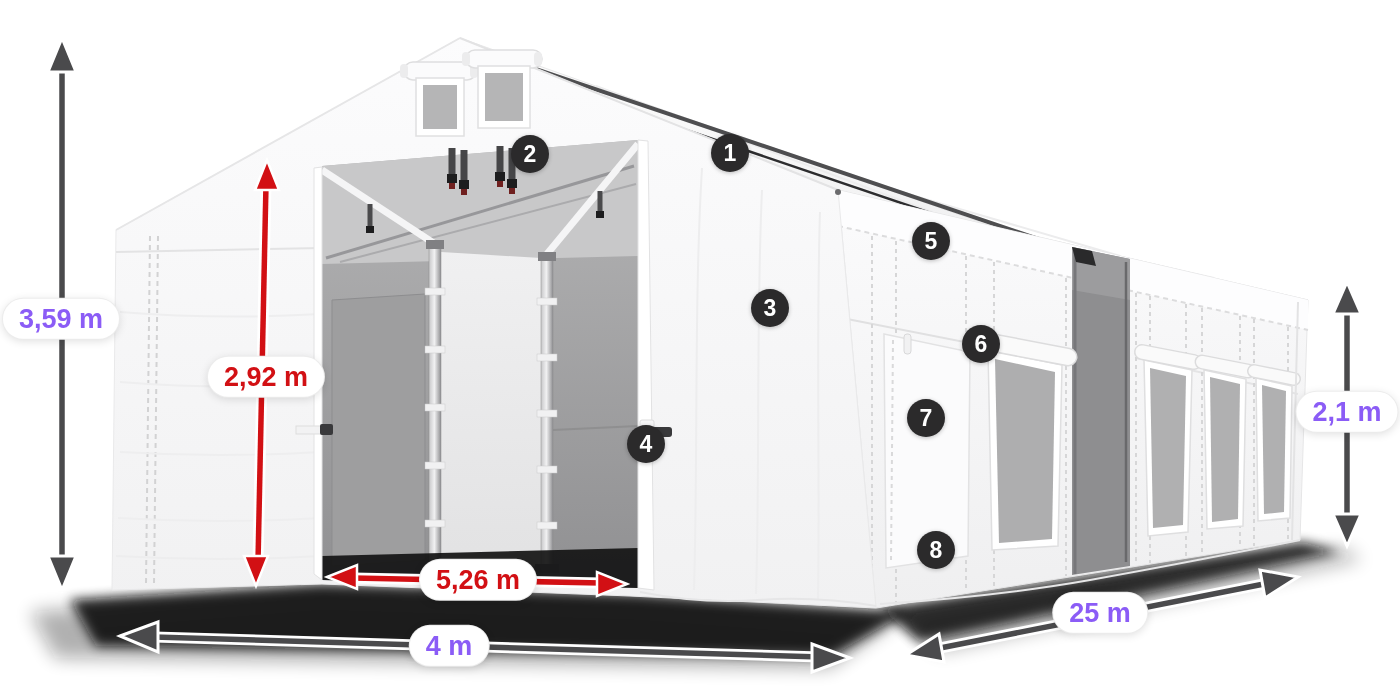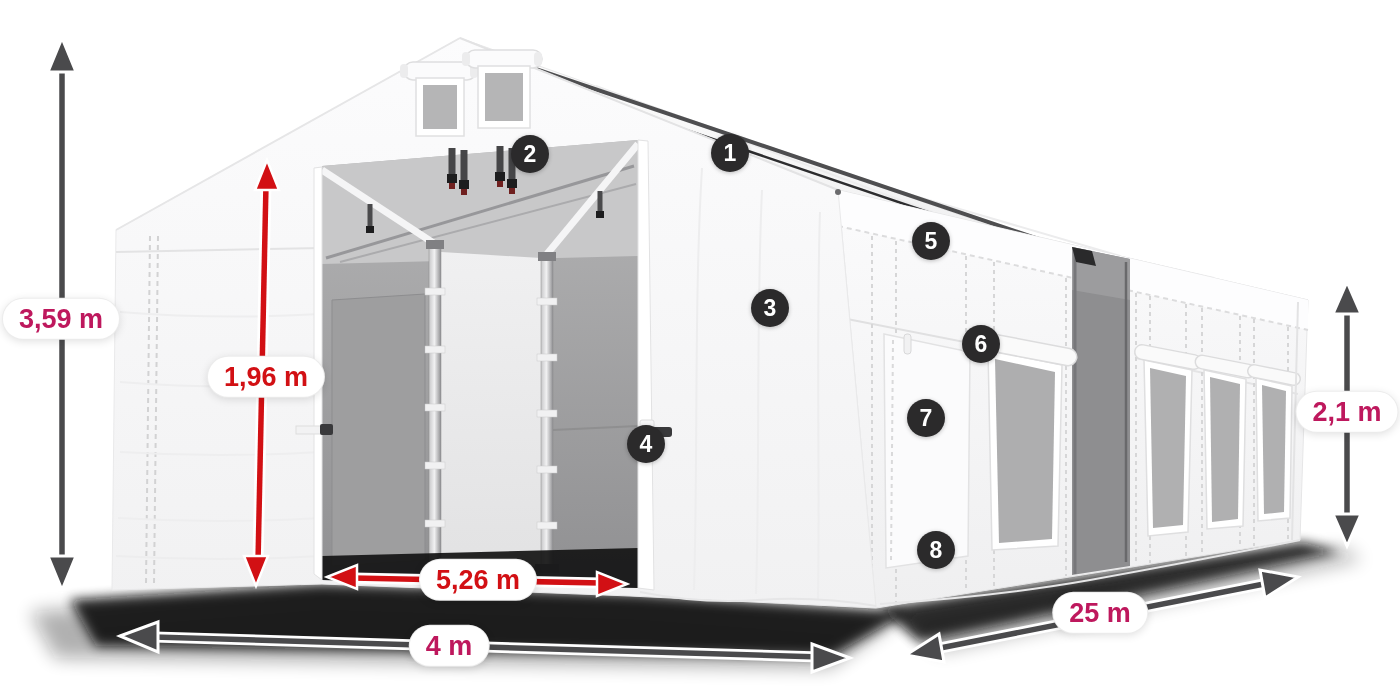--- a/index.html
+++ b/index.html
@@ -1,21 +1,21 @@
 <!DOCTYPE html>
 <html><head>
 <meta charset="utf-8">
 <style>
   html,body{margin:0;padding:0;background:#ffffff;}
   .stage{position:relative;width:1400px;height:700px;background:#ffffff;overflow:hidden;
          font-family:"Liberation Sans",sans-serif;}
   .stage svg{position:absolute;left:0;top:0;z-index:1;}
   .pill{position:absolute;z-index:3;transform:translate(-50%,-50%);
         background:#ffffff;border-radius:26px;padding:4px 16px;
-        font-weight:bold;font-size:27px;line-height:1.2;color:#be185d;white-space:nowrap;
+        font-weight:bold;font-size:27px;line-height:1.2;color:#8b5cf6;white-space:nowrap;
         box-shadow:0 0 0 1px #ececec, 0 2px 10px rgba(0,0,0,.14);}
   .pill.red{color:#d21014;}
   .badge{position:absolute;z-index:3;transform:translate(-50%,-50%);
          width:38px;height:38px;border-radius:50%;background:#2b2a2b;color:#ffffff;
          font-weight:bold;font-size:23px;display:flex;align-items:center;justify-content:center;
          box-shadow:0 1px 4px rgba(0,0,0,.25);}
 </style>
 </head>
 <body>
 
@@ -294,21 +294,21 @@
   </g>
   <g>
     <line x1="1347" y1="308" x2="1347" y2="520" stroke="#ffffff" stroke-width="11"></line>
     <line x1="1347" y1="308" x2="1347" y2="520" stroke="#4a4a4c" stroke-width="5.5"></line>
     <polygon points="1347,282 1333,314 1361,314" fill="#4a4a4c" stroke="#ffffff" stroke-width="3"></polygon>
     <polygon points="1347,546 1333,514 1361,514" fill="#4a4a4c" stroke="#ffffff" stroke-width="3"></polygon>
   </g>
 </svg>
 
   <div class="pill" style="left:61px;  top:319px;">3,59 m</div>
-  <div class="pill red" style="left:266px; top:377px;">1,96 m</div>
+  <div class="pill red" style="left:266px; top:377px;">2,92 m</div>
   <div class="pill red" style="left:478px; top:580px;">5,26 m</div>
   <div class="pill" style="left:449px; top:646px;">4 m</div>
   <div class="pill" style="left:1100px;top:613px;">25 m</div>
   <div class="pill" style="left:1347px;top:412px;">2,1 m</div>
 
   <div class="badge" style="left:730px; top:153px;">1</div>
   <div class="badge" style="left:530px; top:154px;">2</div>
   <div class="badge" style="left:770px; top:308px;">3</div>
   <div class="badge" style="left:646px; top:444px;">4</div>
   <div class="badge" style="left:931px; top:241px;">5</div>

